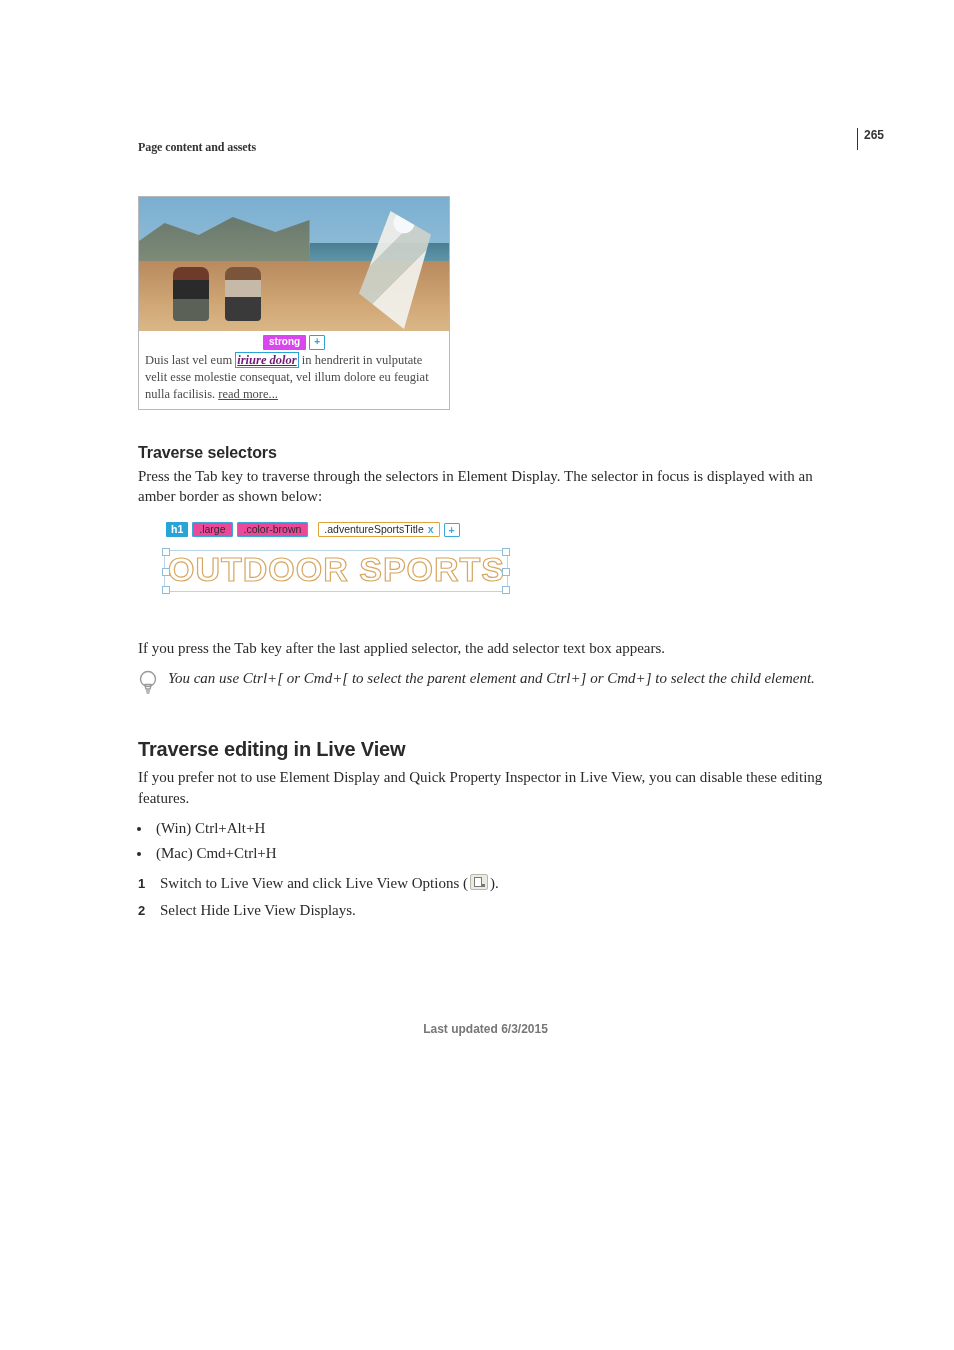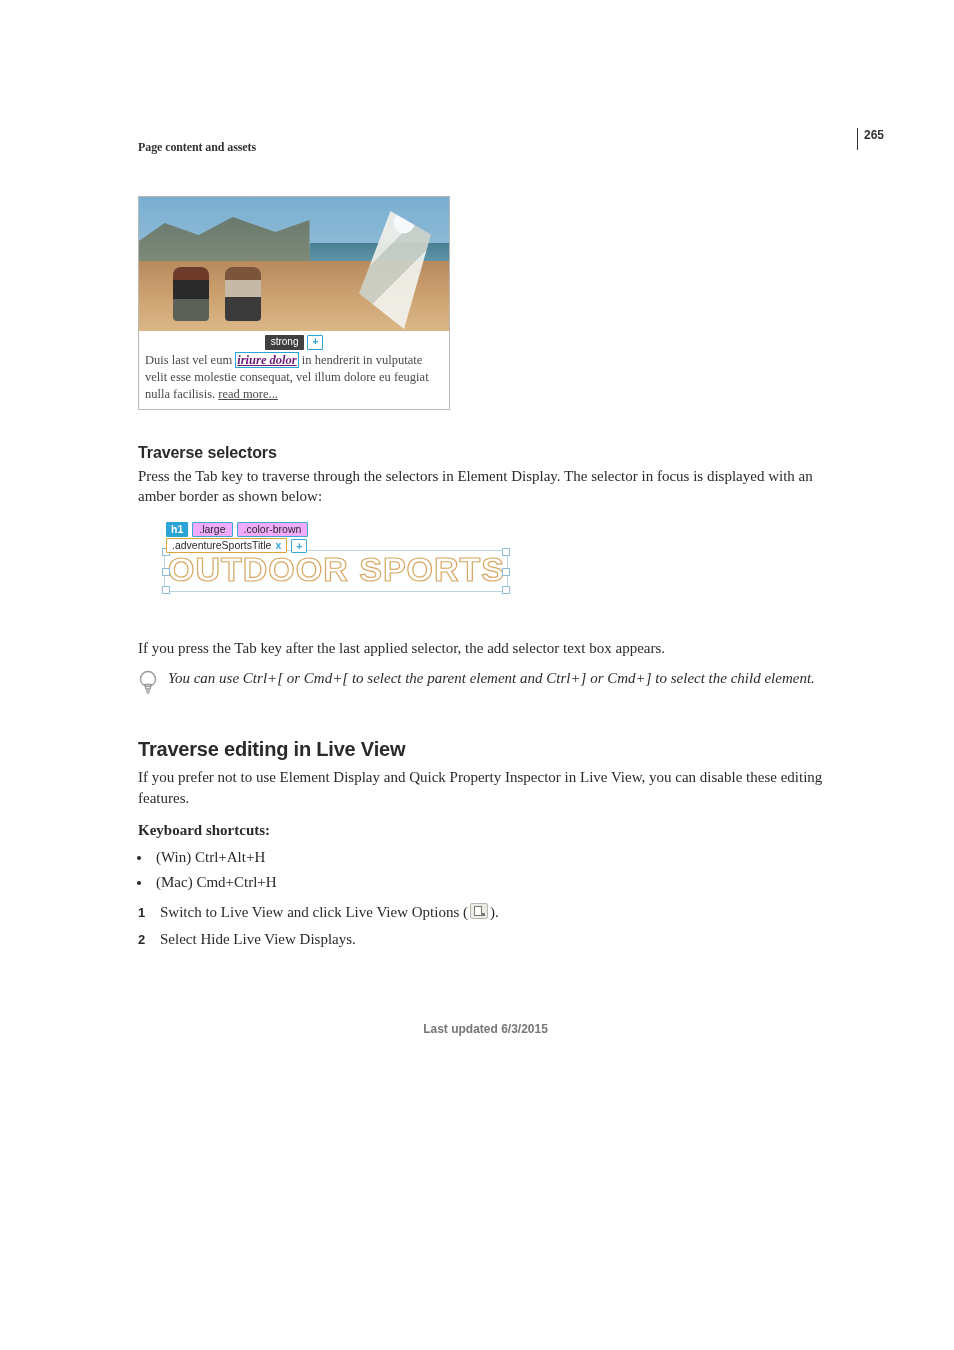--- a/index.html
+++ b/index.html
@@ -104,25 +104,25 @@
     opacity:0.92;
   }
 
   .tag-row {
     display: flex;
     justify-content: center;
     padding: 4px 0 2px;
     gap: 3px;
   }
   .tag-chip {
-    background: #404040;
+    background: #d946ef;
     color: #fff;
     font-family: "Segoe UI", Arial, sans-serif;
     font-size: 10px;
-    font-weight: 400;
+    font-weight: 700;
     padding: 1px 6px 2px;
     border-radius: 1px;
     line-height: 12px;
   }
   .tag-plus {
     background: #fff;
     border: 1px solid #2aa3d6;
     color: #2aa3d6;
     font-family: "Segoe UI", Arial, sans-serif;
     font-size: 10px;
@@ -242,33 +242,33 @@
     letter-spacing: 1px;
     font-weight: 700;
     color: transparent;
     -webkit-text-stroke: 1.2px #d7a760;
   }
   .fig2-overlay {
     position: absolute;
     left: 28px;
     top: 4px;
     display: flex;
-    flex-direction: column;
-    gap: 1px;
+    flex-direction: row;
+    gap: 10px;
   }
   .fig2-row { display:flex; gap:4px; align-items:center; }
   .chip-blue {
     background:#2aa3d6;
     color:#fff;
     font:700 10.5px/13px "Segoe UI",Arial,sans-serif;
     padding:1px 5px;
     border-radius:1px;
   }
   .chip-plain {
-    background:#f0abfc;
+    background:#ec4899;
     border:1px solid #3aa8d9;
     color:#2a2a2a;
     font:400 10.5px/13px "Segoe UI",Arial,sans-serif;
     padding:0 6px;
     border-radius:1px;
   }
   .chip-amber {
     background:#fff;
     border:1.5px solid #e0a33b;
     color:#2a2a2a;
@@ -396,21 +396,20 @@
           <path d="M6.8 14.5 L13.2 14.5 L12 19 L8 19 Z" fill="none" stroke="#9a9a9a" stroke-width="1.4" stroke-linejoin="round"></path>
           <line x1="8" y1="21" x2="12" y2="21" stroke="#9a9a9a" stroke-width="1.4"></line>
           <line x1="8.5" y1="23" x2="11.5" y2="23" stroke="#9a9a9a" stroke-width="1.4"></line>
         </svg>
       </div>
       <div class="tip-text">You can use Ctrl+[ or Cmd+[ to select the parent element and Ctrl+] or Cmd+] to select the child element.</div>
     </div>
 
     <h2 class="major">Traverse editing in Live View</h2>
     <p class="body">If you prefer not to use Element Display and Quick Property Inspector in Live View, you can disable these editing features.</p>
-    <p class="bold-label">Keyboard shortcuts:</p>
     <ul class="bullets">
       <li>(Win) Ctrl+Alt+H</li>
       <li>(Mac) Cmd+Ctrl+H</li>
     </ul>
     <ol class="steps">
       <li>
         <span class="num">1</span>
         <span>
           <span>Switch to Live View and click Live View Options (</span><span class="inline-icon"></span><span>).</span>
         </span>

